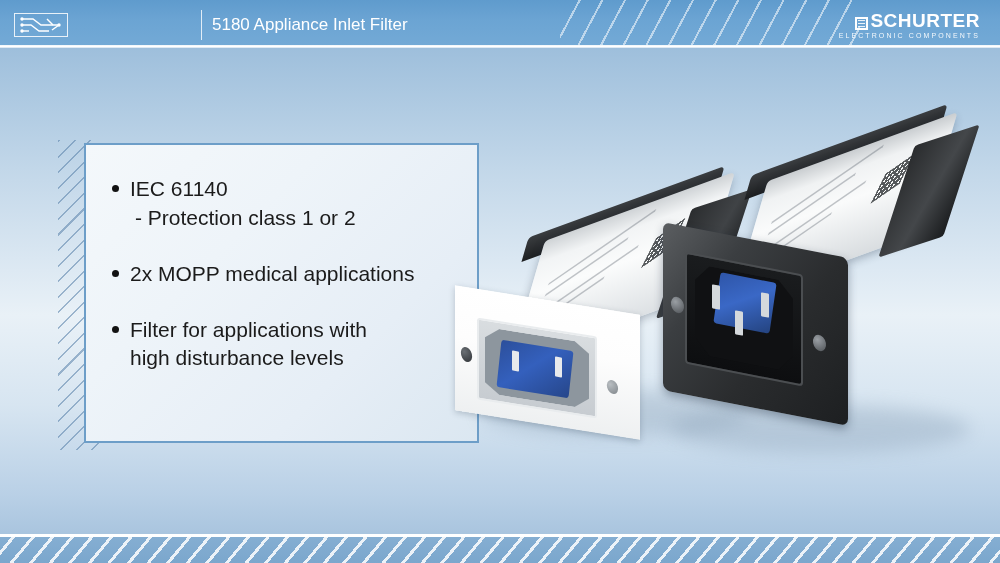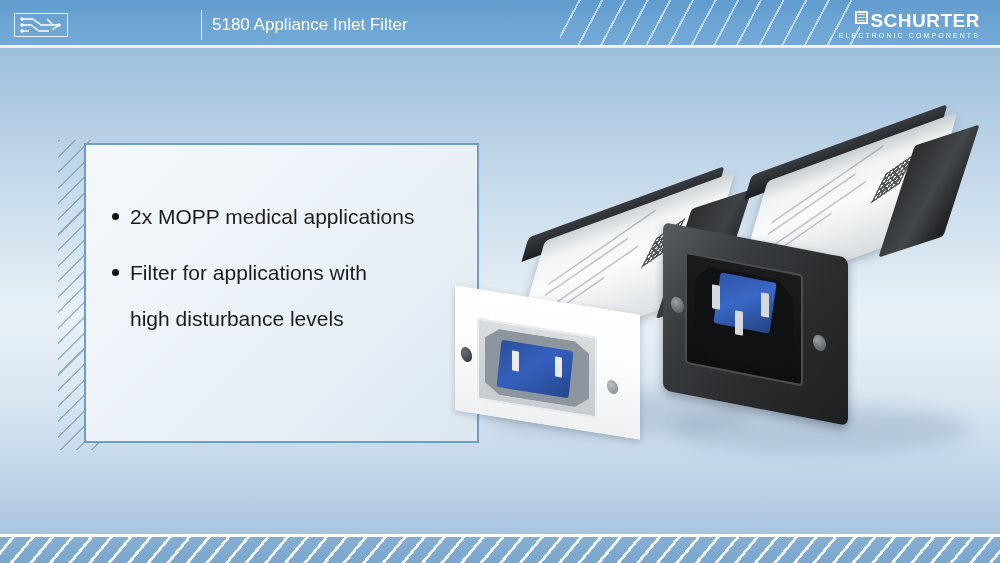--- a/index.html
+++ b/index.html
@@ -52,21 +52,21 @@
   #header-subtitle{
     position:absolute;left:212px;top:14px;
     color:#ffffff;font-size:17px;line-height:22px;white-space:nowrap;
     font-weight:400;
   }
   
   #logo{
     position:absolute;right:20px;top:11px;text-align:right;
     color:#ffffff;
   }
-  #logo-mark-row{display:flex;align-items:flex-start;justify-content:flex-end;gap:2px;}
+  #logo-mark-row{display:flex;align-items:flex-end;justify-content:flex-end;gap:2px;}
   #logo-square{
     width:13px;height:13px;border:2px solid #ffffff;box-sizing:border-box;
     position:relative;flex:none;
   }
   #logo-square:after{
     content:"";position:absolute;left:1px;top:1px;right:1px;bottom:1px;
     background:repeating-linear-gradient(to bottom,#ffffff 0 1px,transparent 1px 3px);
     opacity:.85;
   }
   #logo-word{font-size:19px;font-weight:bold;letter-spacing:0.5px;line-height:19px;}
@@ -99,21 +99,21 @@
     color:#1b1b1b;font-size:21px;line-height:28px;
   }
   ul#bullets > li:before{
     content:"";position:absolute;left:2px;top:10px;
     width:7px;height:7px;border-radius:50%;background:#121212;
   }
   .sub-item{
     display:block;padding-left:5px;margin-top:1px;
     font-size:21px;line-height:28px;color:#1b1b1b;
   }
-  .line2{display:block;margin-top:18px;}
+  .line2{display:block;}
 
   
   #photos{position:absolute;left:440px;top:120px;width:560px;height:330px;}
   .shadow-blob{position:absolute;border-radius:50%;filter:blur(9px);opacity:.30;
     background:#7b93ab;}
 
   
   #prod-white{position:absolute;left:15px;top:85px;width:320px;height:230px;}
   #white-body{
     position:absolute;left:0;top:95px;width:185px;height:125px;
@@ -290,20 +290,24 @@
       <div id="logo-tag">ELECTRONIC COMPONENTS</div>
     </div>
 
     <div id="header-underline"></div>
   </div>
 
   <div id="hatch-left"></div>
 
   <div id="textbox">
     <ul id="bullets">
+      <li>
+        <span>IEC 61140</span>
+        <span class="sub-item">- Protection class 1 or 2</span>
+      </li>
       <li style="margin-top:28px;">
         <span class="line2">2x MOPP medical applications</span>
       </li>
       <li style="margin-top:28px;">
         <span>Filter for applications with</span>
         <span class="line2">high disturbance levels</span>
       </li>
     </ul>
   </div>
 

